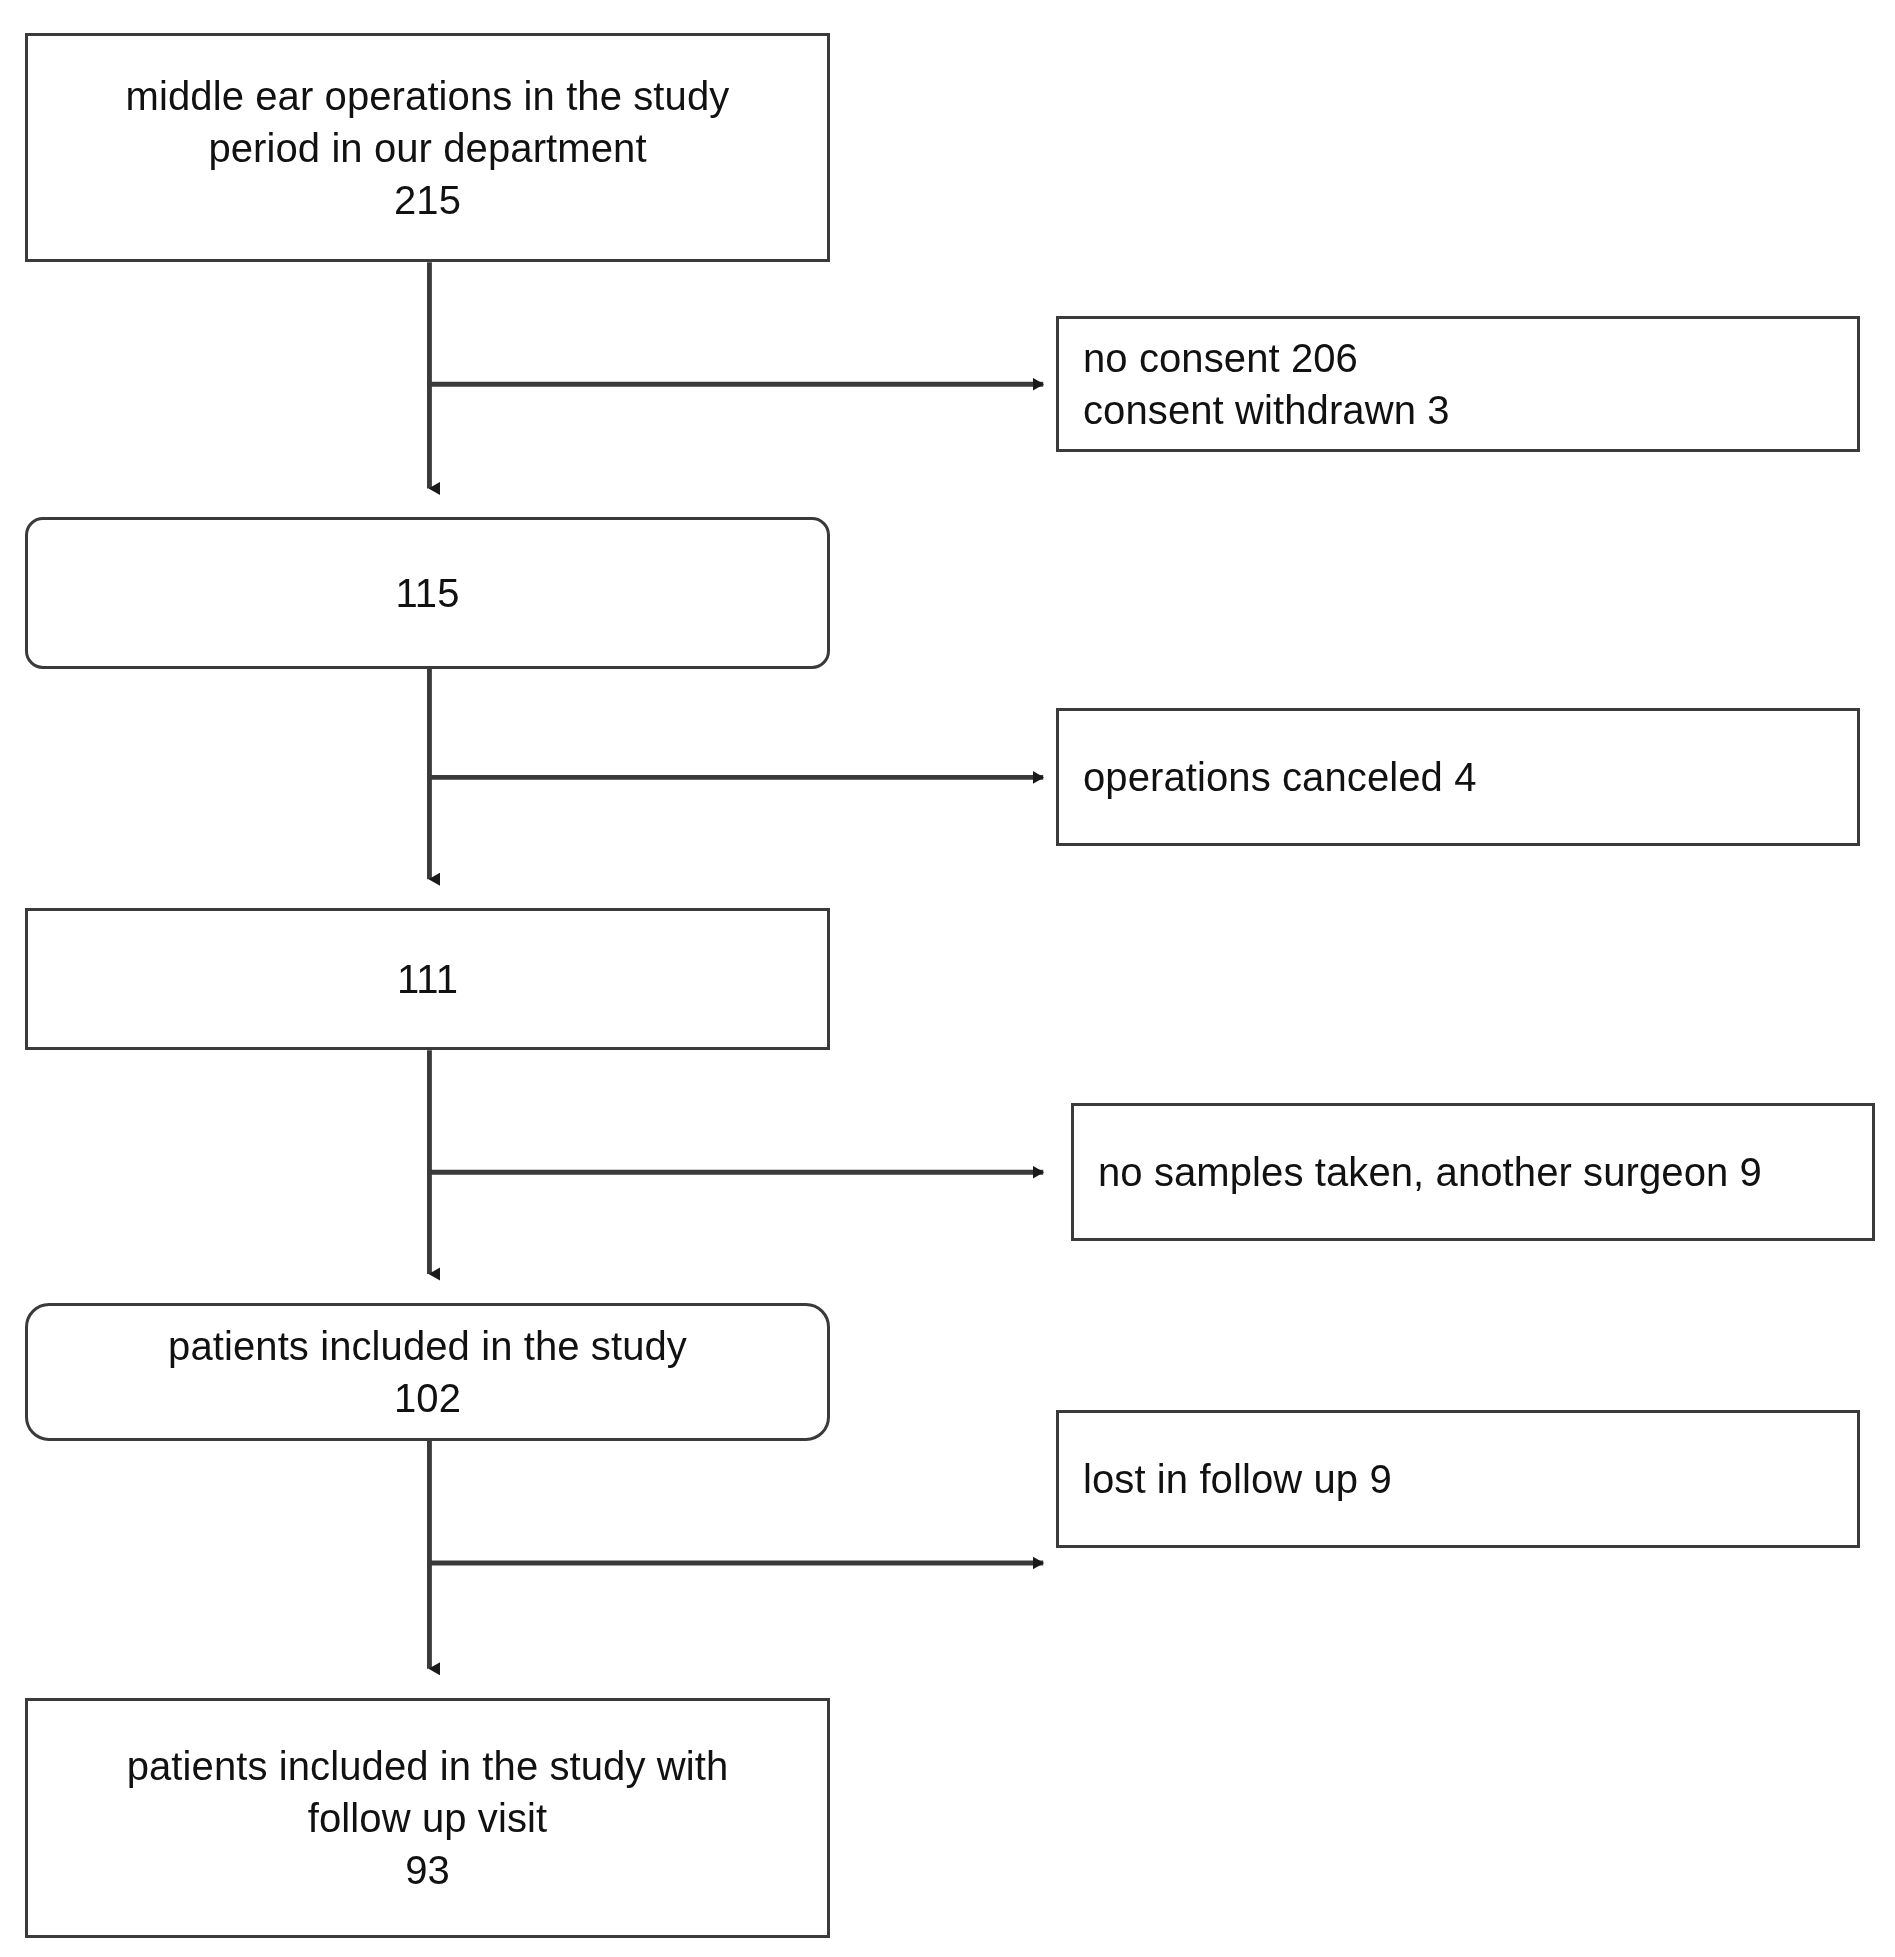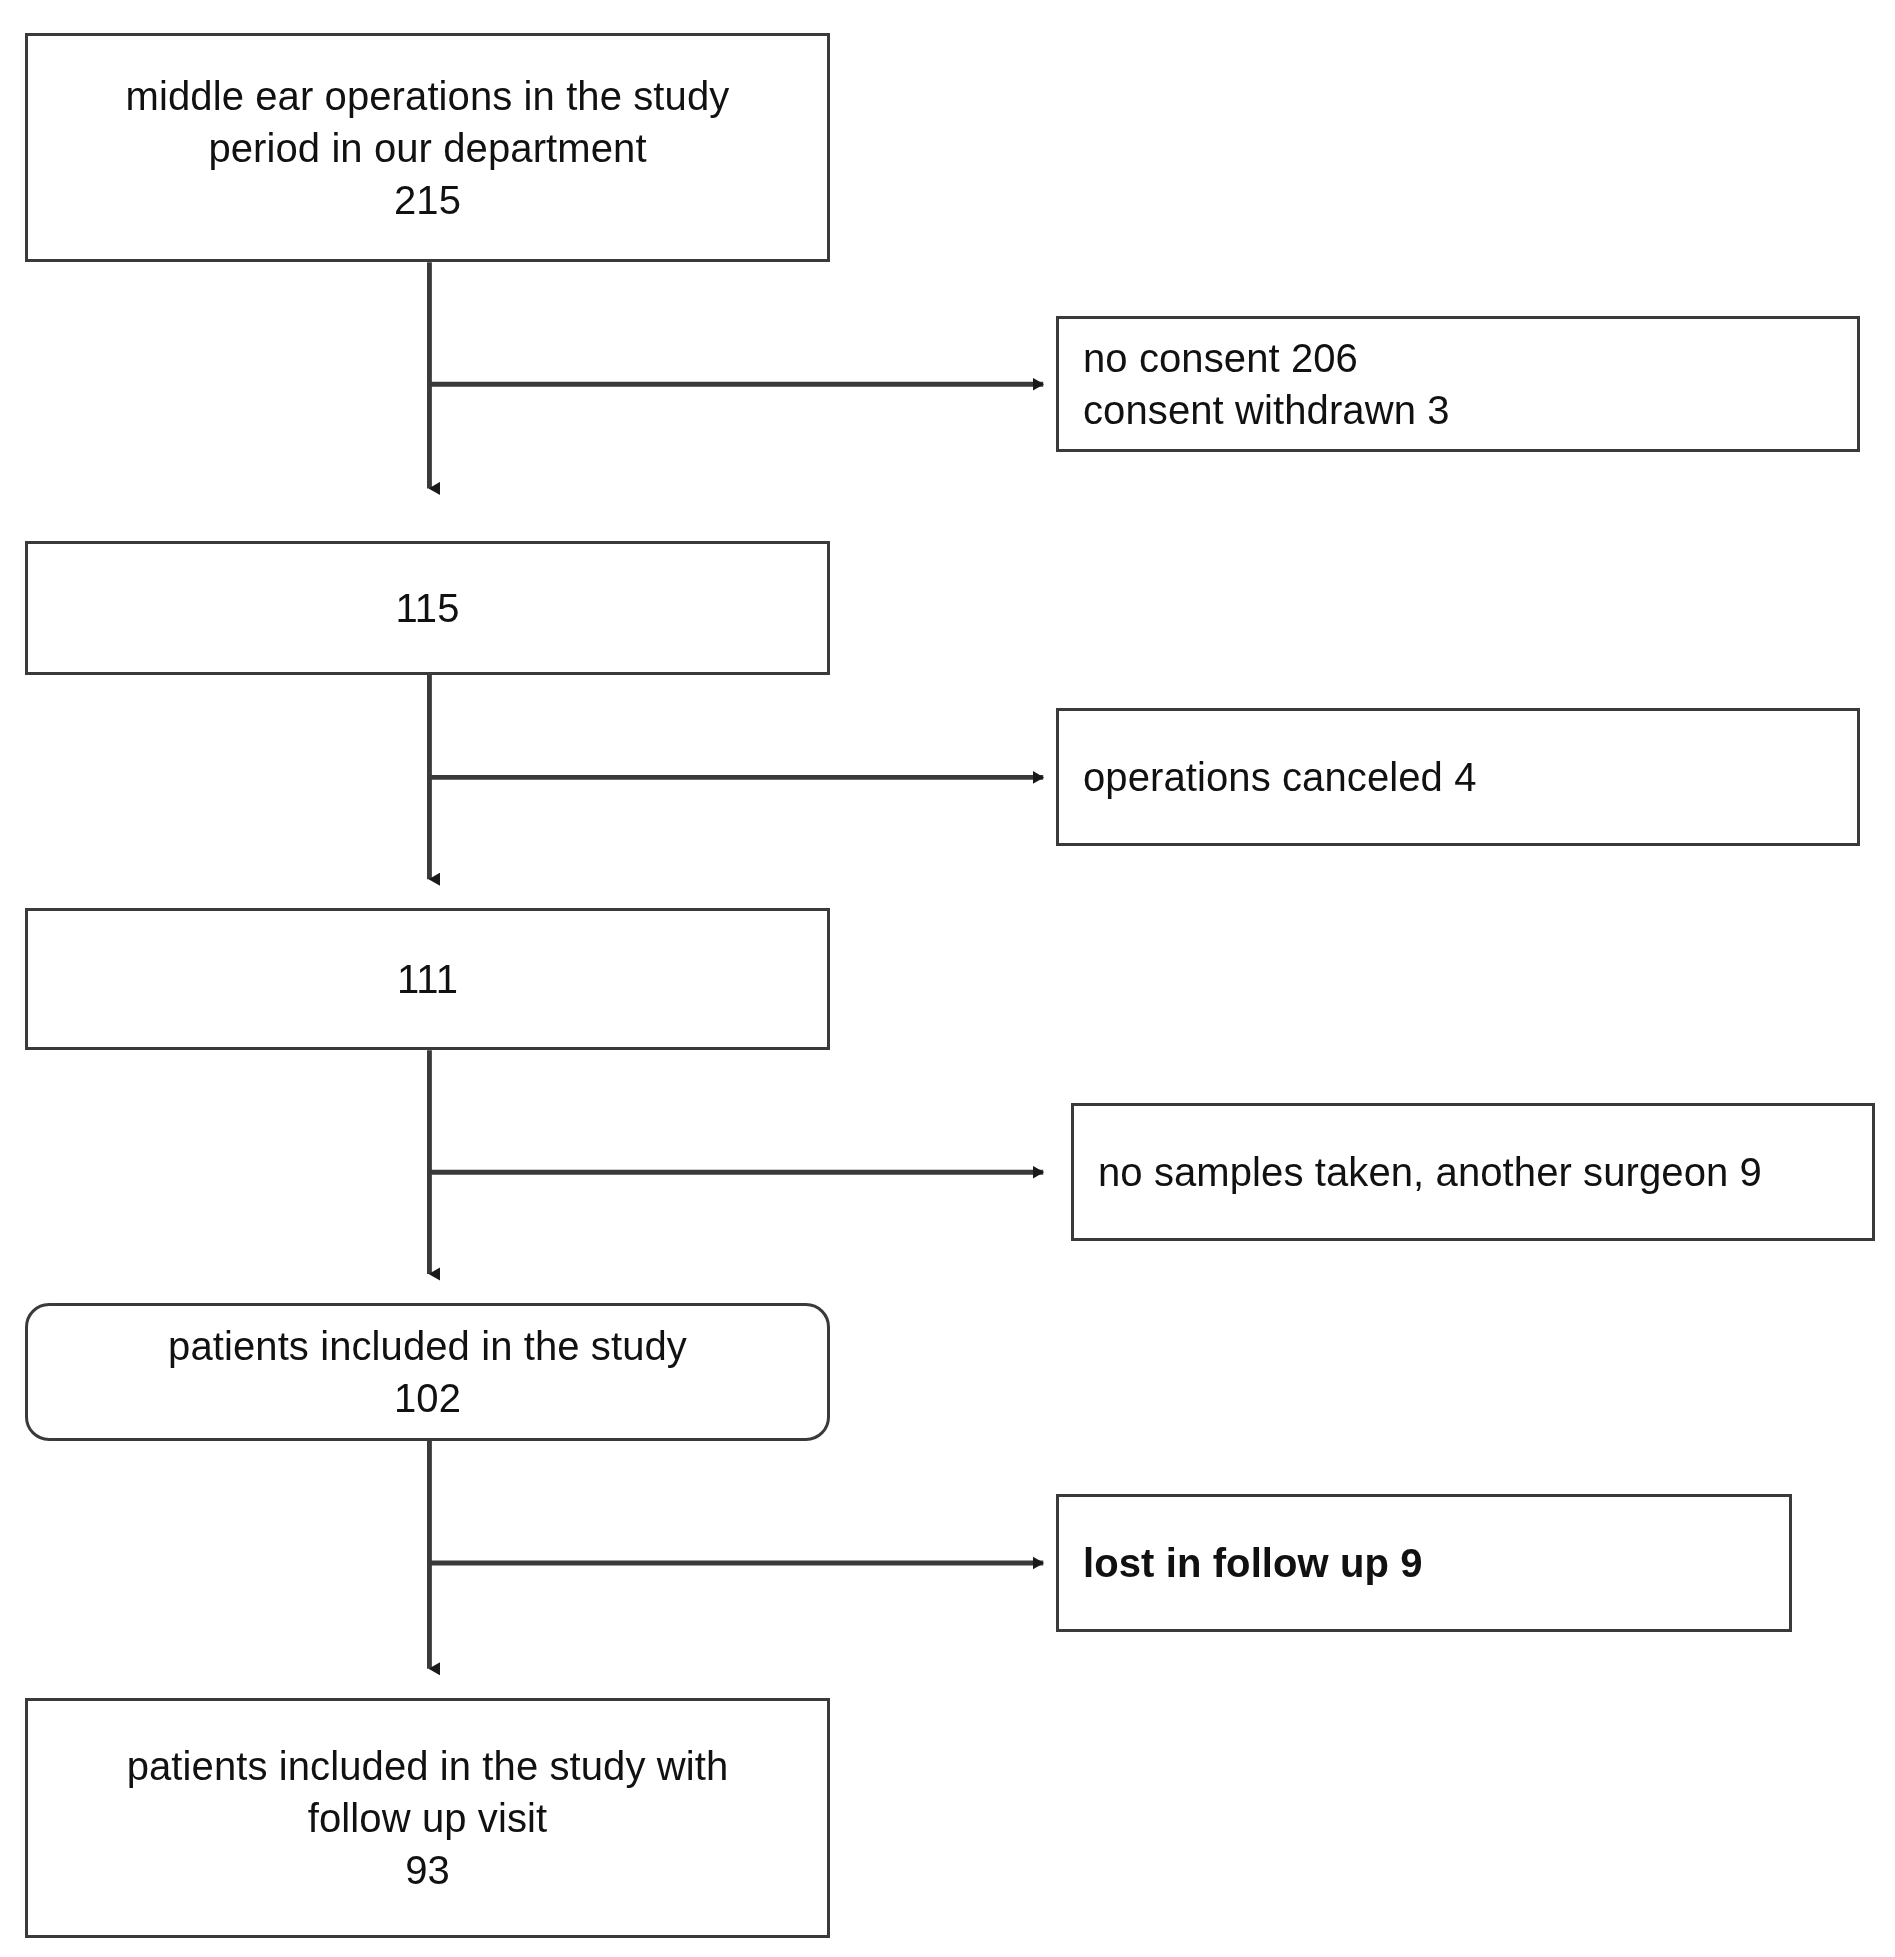--- a/index.html
+++ b/index.html
@@ -88,21 +88,21 @@
       <line x1="527" y1="1920" x2="1281" y2="1920" stroke="#3a3a3a" stroke-width="6" marker-end="url(#arrow-right)"></line>
     </g>
   </svg>
 
   <div class="flow-box" style="left:25px; top:33px; width:805px; height:229px;">
     <span class="box-text">middle ear operations in the study
 period in our department
 215</span>
   </div>
 
-  <div class="flow-box" style="left:25px; top:541px; width:805px; height:134px;">
+  <div class="flow-box" style="left:25px; top:517px; width:805px; height:152px;border-radius:18px;">
     <span class="box-text">115</span>
   </div>
 
   <div class="flow-box" style="left:25px; top:908px; width:805px; height:142px;">
     <span class="box-text">111</span>
   </div>
 
   <div class="flow-box" style="left:25px; top:1303px; width:805px; height:138px;border-radius:24px;">
     <span class="box-text">patients included in the study
 102</span>
@@ -120,18 +120,18 @@
   </div>
 
   <div class="flow-box align-left" style="left:1056px; top:708px; width:804px; height:138px;">
     <span class="box-text">operations canceled 4</span>
   </div>
 
   <div class="flow-box align-left" style="left:1056px; top:1103px; width:804px; height:138px;margin-left:15px;">
     <span class="box-text">no samples taken, another surgeon 9</span>
   </div>
 
-  <div class="flow-box align-left" style="left:1056px; top:1494px; width:736px; height:138px;font-weight:bold;">
+  <div class="flow-box align-left" style="left:1056px; top:1410px; width:804px; height:138px;">
     <span class="box-text">lost in follow up 9</span>
   </div>
 
 </div>
 
 
 </body></html>

